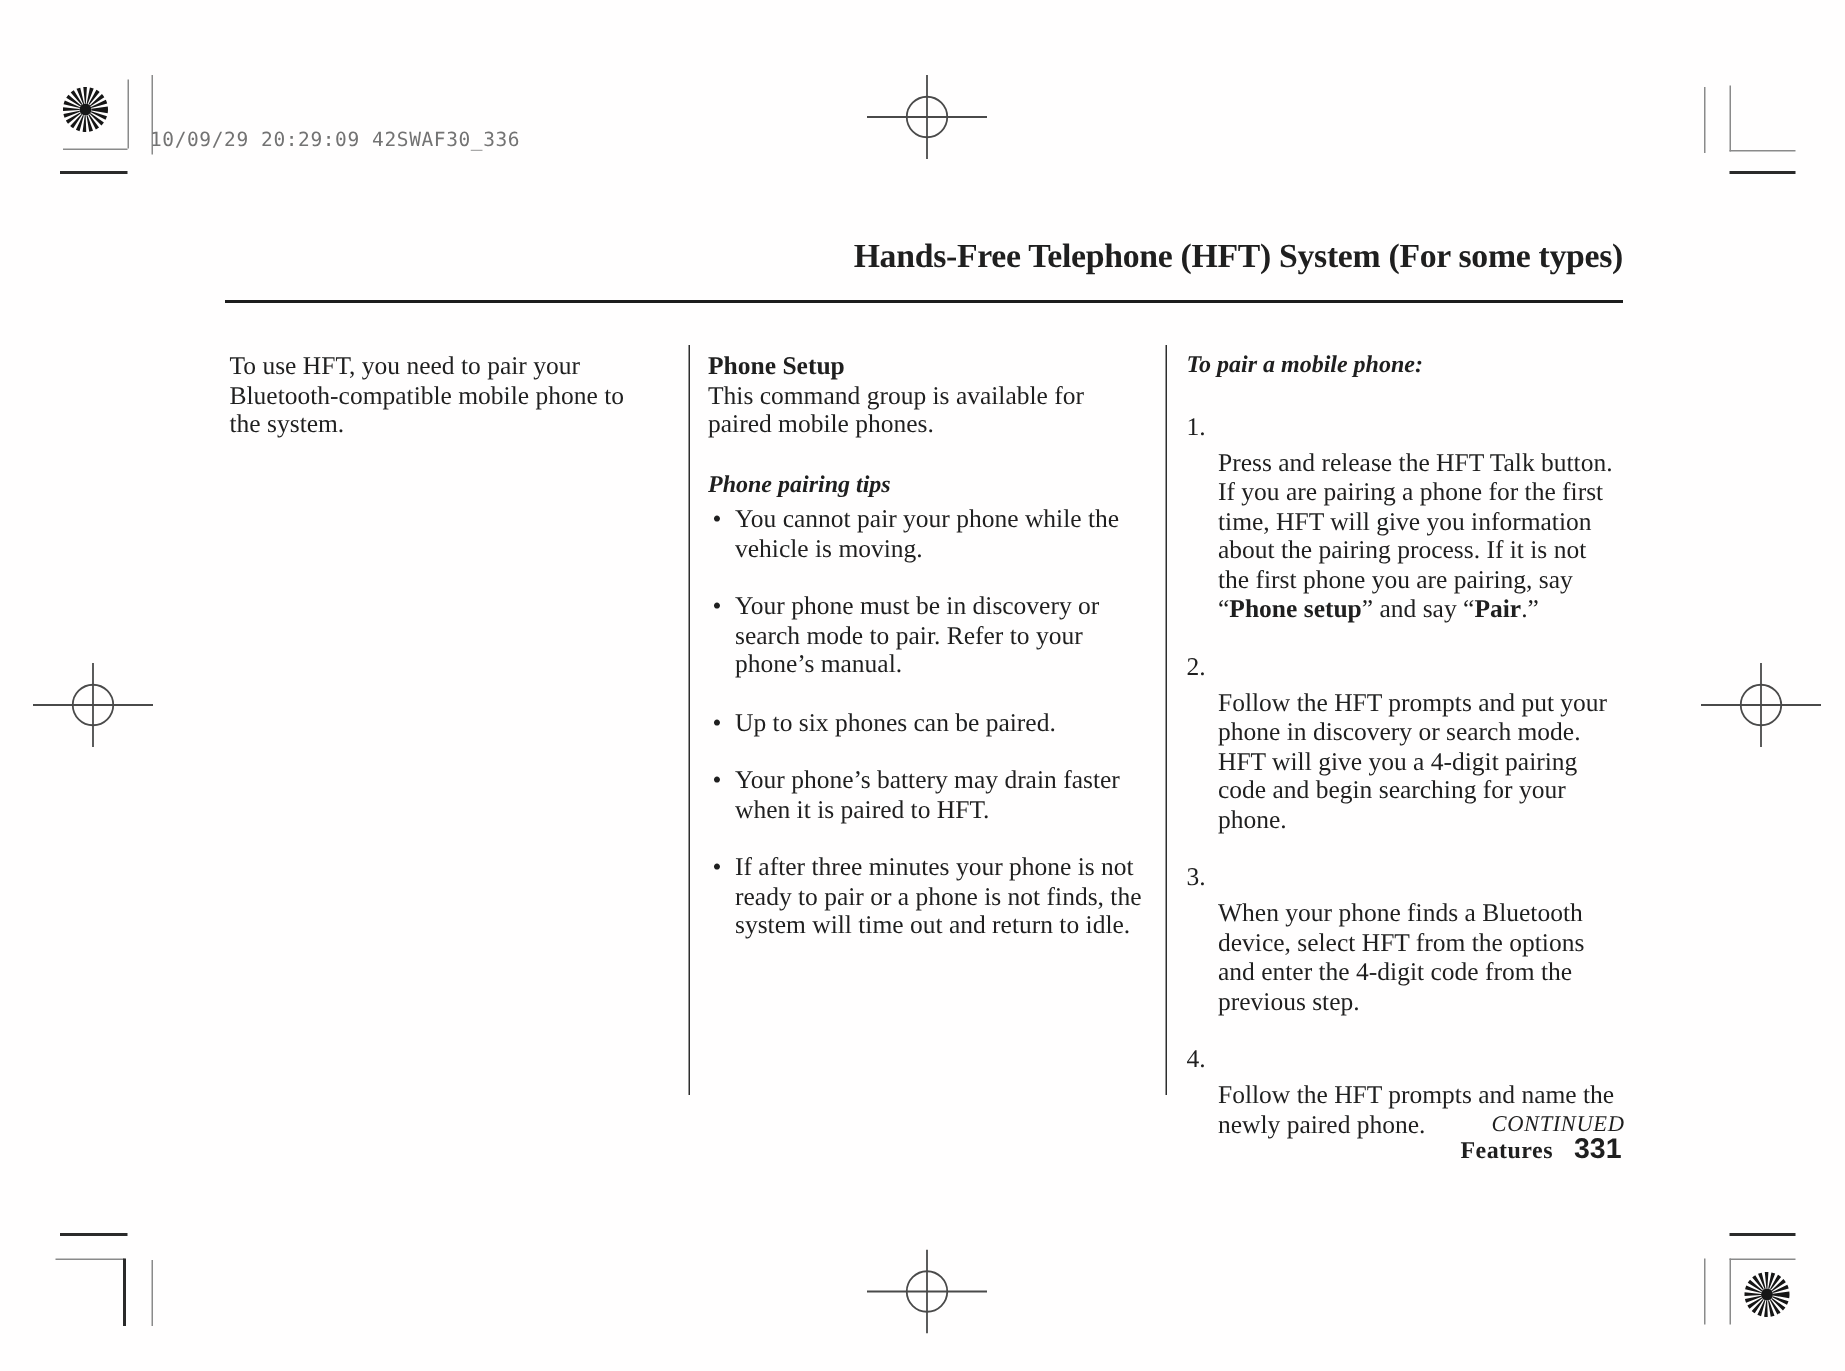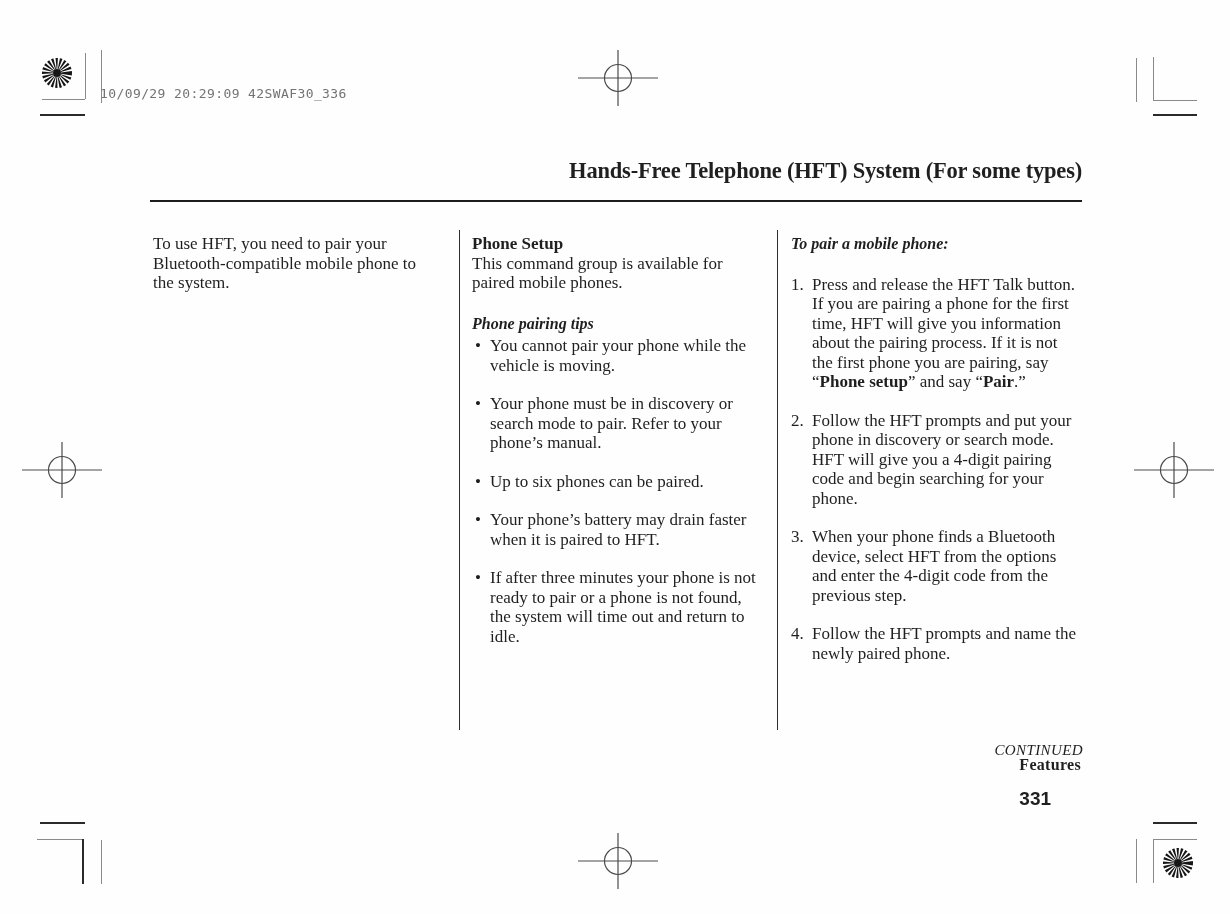--- a/index.html
+++ b/index.html
@@ -69,39 +69,38 @@
   ul.tips { list-style: none; }
   ul.tips li { position: relative; padding-left: 18px; margin-bottom: 19px; }
   ul.tips li::before {
     content: "\2022";
     position: absolute; left: 3px; top: 0;
     font-size: 17px;
   }
 
   .step { display: flex; margin-bottom: 19px; }
   .step-num { width: 21px; flex-shrink: 0; }
-  .step-text { flex: 1; }
+  .step-text { flex: 1; margin-top: 24px; }
   .cmd { font-weight: bold; }
 
   
   .continued {
     position: absolute;
     right: 147px; top: 710px;
     font-style: italic;
     font-size: 15px;
     letter-spacing: 0.4px;
     margin-top: 32px;
   }
   .footer {
     position: absolute;
     right: 149px; top: 756px;
     display: flex;
     align-items: baseline;
     gap: 14px;
-    flex-direction: column;
   }
   .footer .section { font-weight: bold; font-size: 16px; letter-spacing: 0.3px; }
   .footer .pagenum {
     font-family: Liberation Sans, sans-serif;
     font-weight: bold;
     font-size: 19px;
   }
 </style>
 </head>
 <body>
@@ -171,21 +170,21 @@
 
     <div class="col2">
       <div class="col-heading">Phone Setup</div>
       <p>This command group is available for paired mobile phones.</p>
       <div class="sub-heading gap-md">Phone pairing tips</div>
       <ul class="tips gap-sm">
         <li>You cannot pair your phone while the vehicle is moving.</li>
         <li>Your phone must be in discovery or search mode to pair. Refer to your phone’s manual.</li>
         <li>Up to six phones can be paired.</li>
         <li>Your phone’s battery may drain faster when it is paired to HFT.</li>
-        <li>If after three minutes your phone is not ready to pair or a phone is not found, the system will time out and return to idle.</li>
+        <li>If after three minutes your phone is not ready to pair or a phone is not finds, the system will time out and return to idle.</li>
       </ul>
     </div>
 
     <div class="col3">
       <div class="sub-heading">To pair a mobile phone:</div>
       <div class="gap-md">
         <div class="step">
           <span class="step-num">1.</span>
           <span class="step-text"><span>Press and release the HFT Talk button. If you are pairing a phone for the first time, HFT will give you information about the pairing process. If it is not the first phone you are pairing, say “</span><span class="cmd">Phone setup</span><span>” and say “</span><span class="cmd">Pair</span><span>.”</span></span>
         </div>

